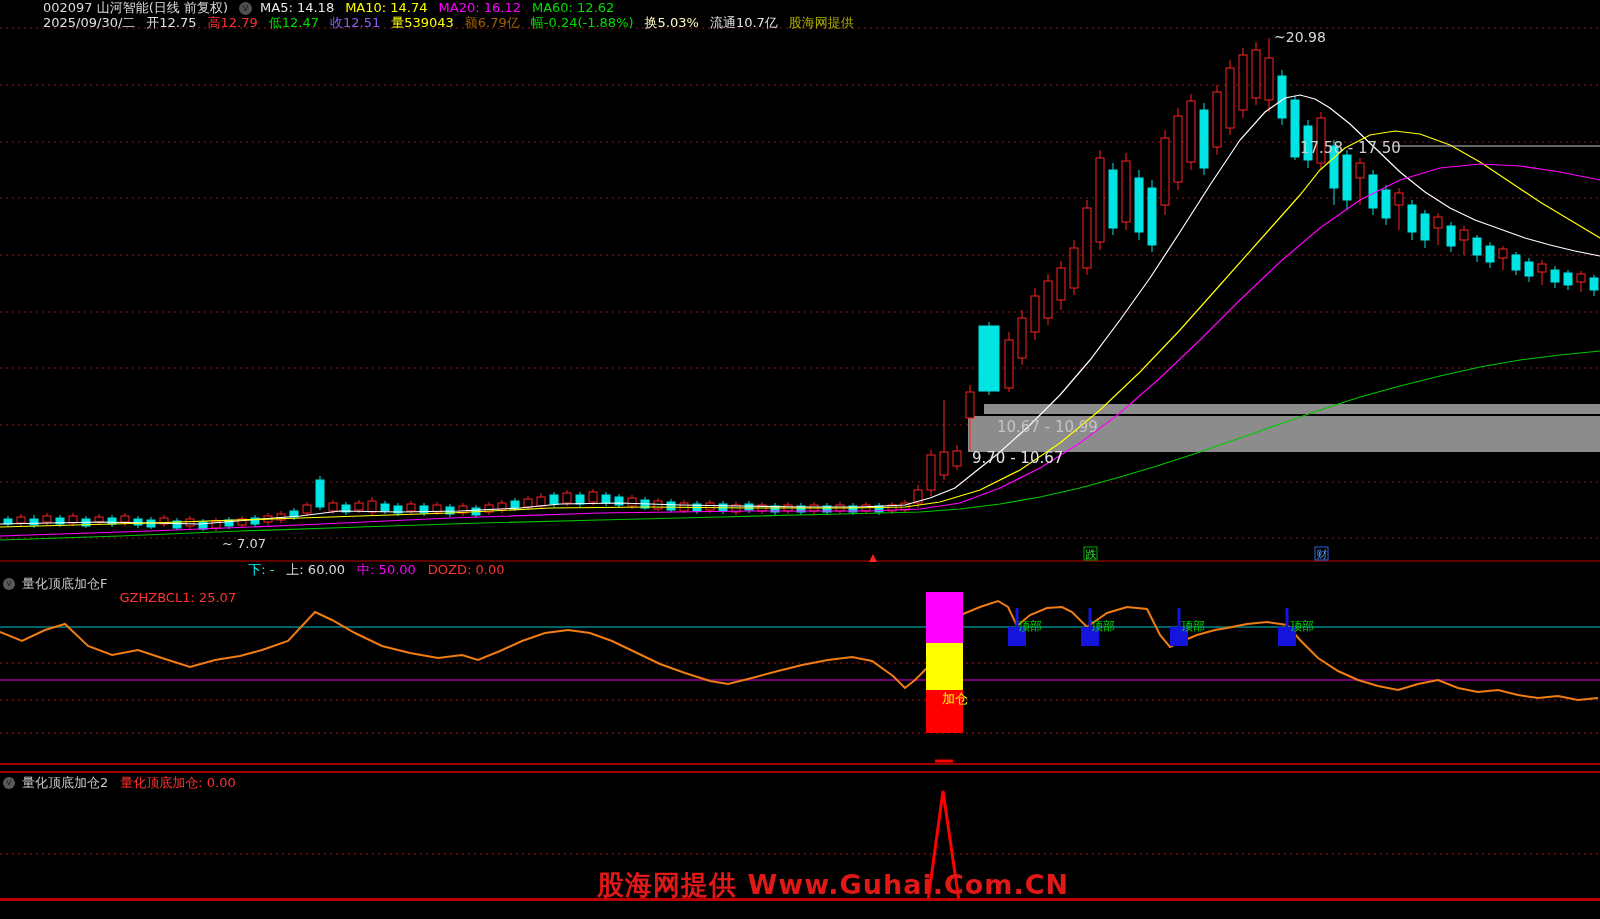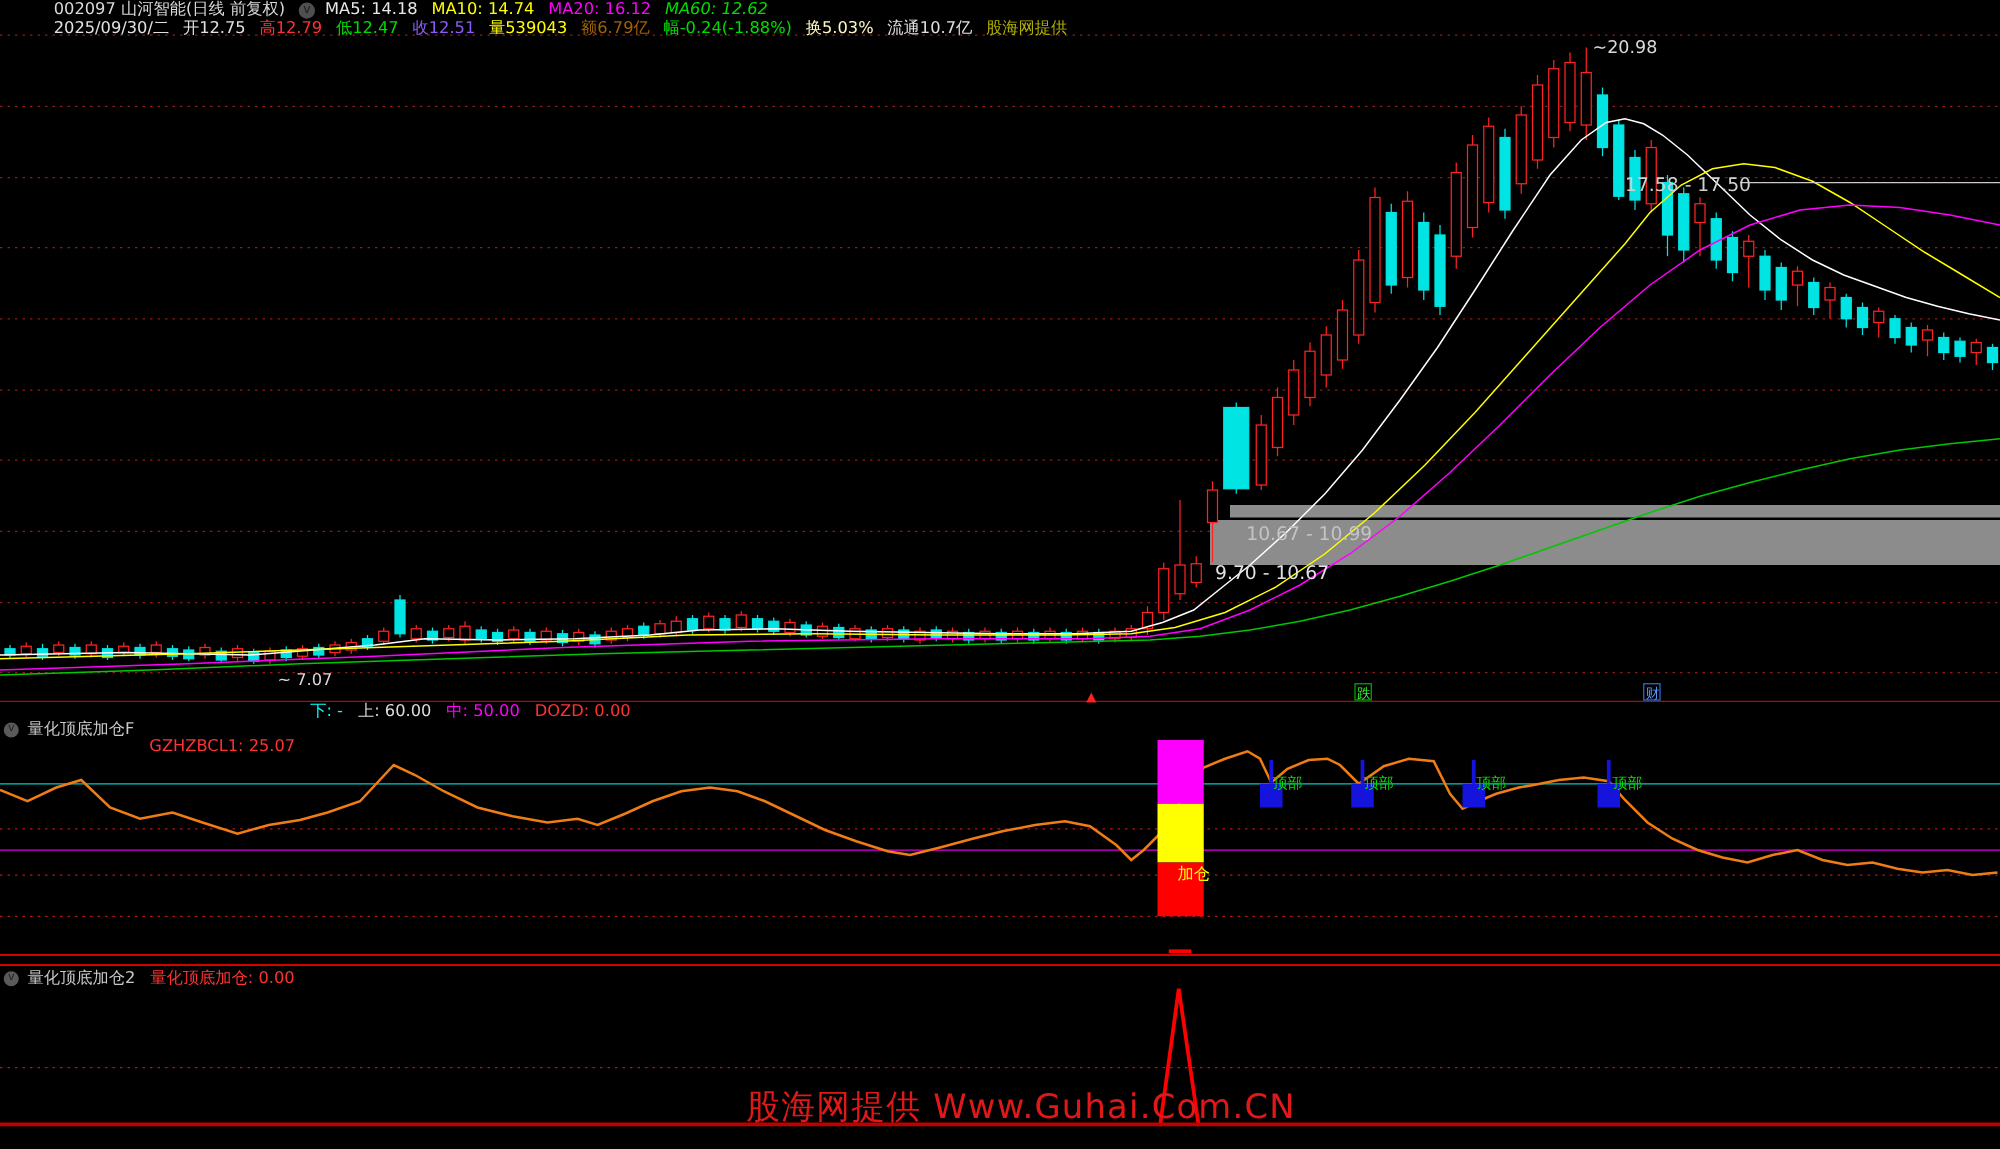--- a/index.html
+++ b/index.html
@@ -15,21 +15,21 @@
          background:#4f4f4f;color:#1d1d1d;font-size:10px;line-height:12px;
          text-align:center;margin-right:8px !important;}
   .phead{position:absolute;left:3px;z-index:3;display:flex;align-items:center;
          font-size:13px;line-height:14px;white-space:nowrap;}
   .phead span{margin-right:12px;}
   .picon{display:inline-block;width:12px;height:12px;border-radius:50%;
          background:#5a5a5a;color:#222;font-size:9px;line-height:11px;
          text-align:center;margin-right:7px !important;}
   .ptitle{color:#c8c8c8;}
   #watermark{position:absolute;z-index:4;left:597px;top:867px;color:#e01818;
-             font-size:27px;font-weight:normal;letter-spacing:1px;}
+             font-size:27px;font-weight:bold;letter-spacing:1px;}
 </style>
 </head>
 <body>
 
 <div id="app">
 
   <svg id="chart-svg" width="1600" height="919" viewBox="0 0 1600 919">
     <g id="g-grid">
         <line x1="0" y1="28" x2="1600" y2="28" stroke="#8c1a1a" stroke-width="1" stroke-dasharray="2 4"></line>
         <line x1="0" y1="85" x2="1600" y2="85" stroke="#8c1a1a" stroke-width="1" stroke-dasharray="2 4"></line>
@@ -348,21 +348,21 @@
     <text x="942" y="703" font-size="13" fill="#ffff00">加仓</text>
   </svg>
 
   <div class="hline" style="top:1px">
     <span class="htitle">002097 山河智能(日线 前复权)</span>
     <span class="hicon">v</span>
     <span style="display:flex">
         <span style="color: rgb(232, 232, 232);">MA5: 14.18</span>
         <span style="color: rgb(255, 255, 0);">MA10: 14.74</span>
         <span style="color: rgb(255, 0, 255);">MA20: 16.12</span>
-        <span style="color: rgb(0, 220, 0); font-style: italic;">MA60: 12.62</span>
+        <span style="color: rgb(0, 220, 0);">MA60: 12.62</span>
       </span>
   </div>
 
   <div class="hline" style="top:16px">
     <span style="display:flex">
         <span style="color: rgb(224, 224, 224);">2025/09/30/二</span>
         <span style="color: rgb(224, 224, 224);">开12.75</span>
         <span style="color: rgb(255, 50, 50);">高12.79</span>
         <span style="color: rgb(0, 220, 0);">低12.47</span>
         <span style="color: #8b5cf6;">收12.51</span>

